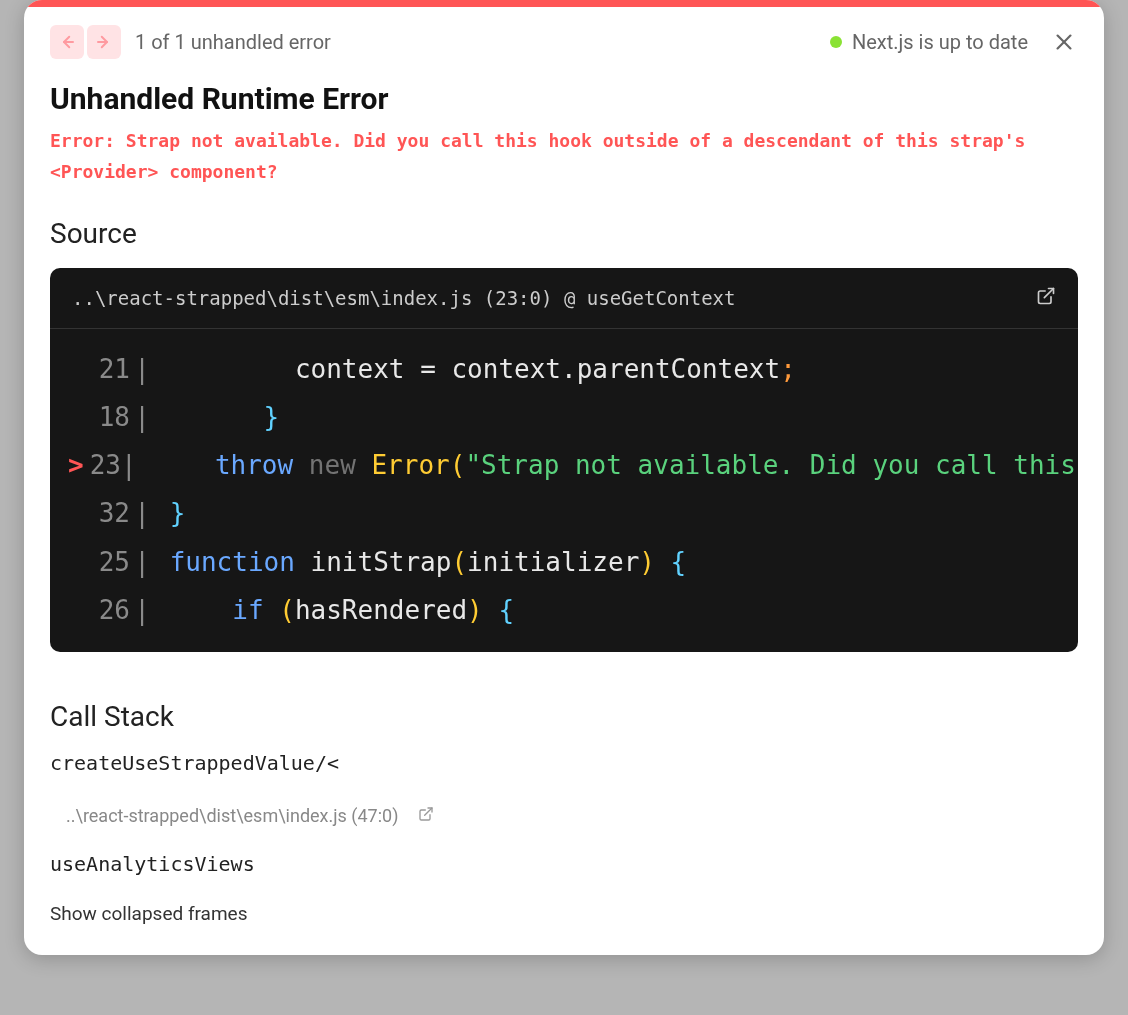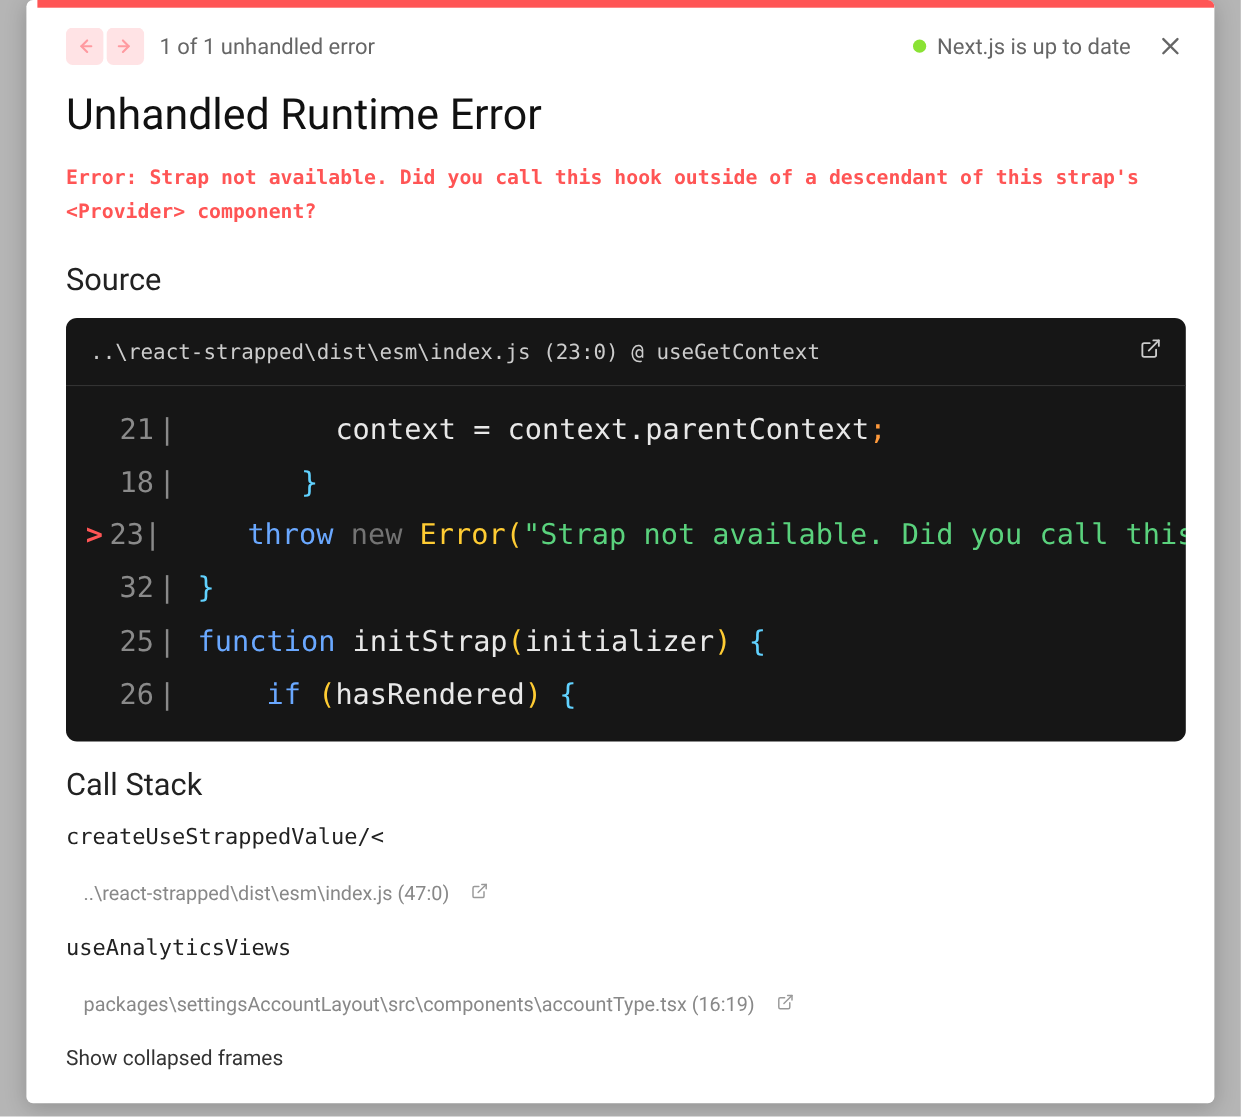--- a/index.html
+++ b/index.html
@@ -7,24 +7,23 @@
     background: #b5b5b5;
     font-family: -apple-system, BlinkMacSystemFont, "Segoe UI", Roboto, sans-serif;
     width: 1128px;
     height: 1015px;
     overflow: hidden;
     padding: 0;
   }
   .overlay {
     background: #fff;
     margin: 0 24px;
-    border-radius: 6px;
+    border-radius: 18px;
     overflow: hidden;
     box-shadow: 0 4px 20px rgba(0,0,0,0.2);
-    padding-left: 10px;
   }
   .topbar-accent {
     height: 7px;
     background: #ff5555;
   }
   .header-row {
     display: flex;
     align-items: center;
     padding: 18px 26px 10px 26px;
     gap: 14px;
@@ -67,45 +66,45 @@
     display: flex; align-items: center; justify-content: center;
     color: #666;
     cursor: pointer;
     margin-left: 8px;
   }
   .close-btn svg { width: 22px; height: 22px; stroke-width: 2.4; }
   .content {
     padding: 12px 26px 30px 26px;
   }
   h1.title {
-    font-size: 39px;
-    font-weight: 400;
+    font-size: 30px;
+    font-weight: 700;
     color: #111;
-    margin-bottom: 20px;
+    margin-bottom: 10px;
   }
   .error-msg {
     font-family: "Consolas", "Menlo", monospace;
     font-size: 18px;
     font-weight: 600;
     color: #ff5555;
     line-height: 1.7;
     margin-bottom: 30px;
     white-space: pre-wrap;
   }
   h2.section {
     font-size: 28px;
     font-weight: 400;
     color: #222;
     margin-bottom: 18px;
   }
   .code-panel {
     background: #161616;
     border-radius: 10px;
     overflow: hidden;
-    margin-bottom: 23px;
+    margin-bottom: 48px;
   }
   .code-header {
     display: flex;
     align-items: center;
     padding: 18px 22px;
     border-bottom: 1px solid #333;
     color: #ccc;
     font-family: "Consolas", "Menlo", monospace;
     font-size: 19px;
   }
@@ -242,25 +241,17 @@
             <span>..\react-strapped\dist\esm\index.js (47:0)</span>
             <span class="ext"><svg viewBox="0 0 24 24" fill="none" stroke="currentColor" stroke-width="2" stroke-linecap="round" stroke-linejoin="round">
                 <path d="M18 13v6a2 2 0 0 1-2 2H5a2 2 0 0 1-2-2V8a2 2 0 0 1 2-2h6"></path>
                 <polyline points="15 3 21 3 21 9"></polyline>
                 <line x1="10" y1="14" x2="21" y2="3"></line>
               </svg></span>
           </div>
         </div>
         <div class="frame">
           <div class="frame-fn">useAnalyticsViews</div>
-          <div class="frame-loc">
-            <span>packages\settingsAccountLayout\src\components\accountType.tsx (16:19)</span>
-            <span class="ext"><svg viewBox="0 0 24 24" fill="none" stroke="currentColor" stroke-width="2" stroke-linecap="round" stroke-linejoin="round">
-                <path d="M18 13v6a2 2 0 0 1-2 2H5a2 2 0 0 1-2-2V8a2 2 0 0 1 2-2h6"></path>
-                <polyline points="15 3 21 3 21 9"></polyline>
-                <line x1="10" y1="14" x2="21" y2="3"></line>
-              </svg></span>
-          </div>
         </div>
       </div>
     <div class="show-collapsed">Show collapsed frames</div>
   </div>
 </div>
 
 </body></html>

